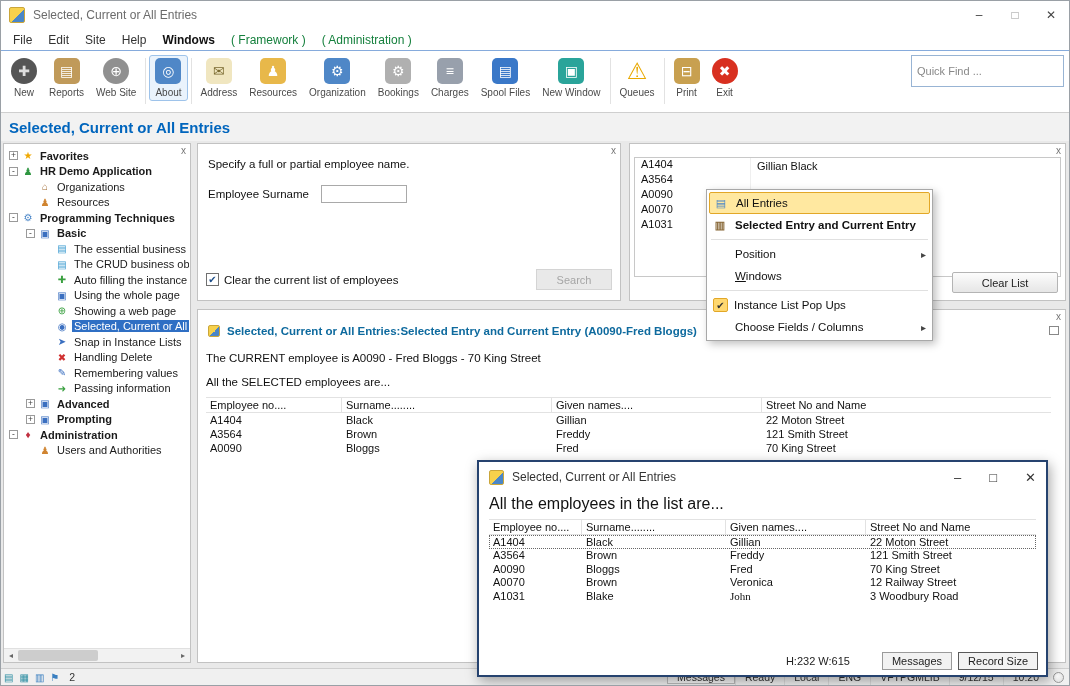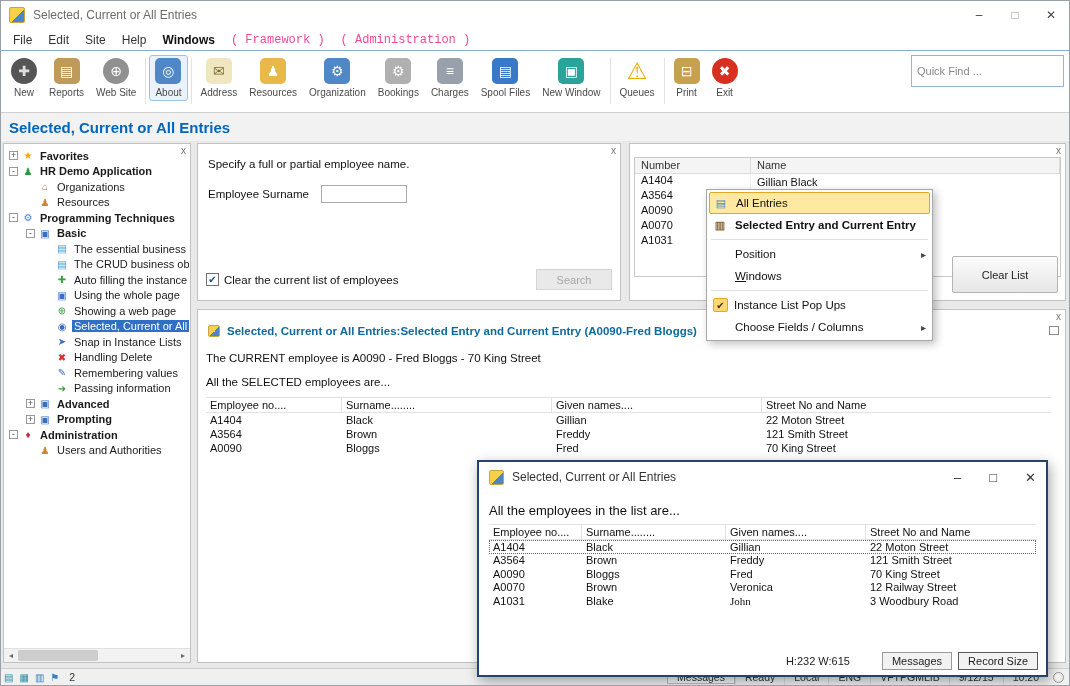--- a/index.html
+++ b/index.html
@@ -12,21 +12,21 @@
   .app-ico{width:16px;height:16px;border-radius:2px;background:linear-gradient(135deg,#f7d14c 0 55%,#4a86c8 55% 100%);flex:none;border:1px solid #caa63a;}
   .tb-title{margin-left:8px;font-size:12px;color:#6b6b6b;}
   .win-controls{margin-left:auto;display:flex;height:100%;}
   .win-btn{width:36px;display:flex;align-items:center;justify-content:center;font-size:12px;color:#444;}
   .win-btn.max{color:#9a9a9a;}
 
   
   .menubar{position:absolute;left:0;top:28px;width:100%;height:22px;background:#fff;border-bottom:1px solid #86abdc;display:flex;align-items:center;padding-left:4px;font-size:12px;color:#333;}
   .menu-item{padding:0 8px;white-space:nowrap;}
   .menu-item.bold{font-weight:bold;color:#111;}
-  .menu-item.dim{color:#ec4899;font-family:Liberation Mono, monospace;}
+  .menu-item.dim{color:#15803d;}
 
   
   .toolbar{position:absolute;left:0;top:50px;width:100%;height:62px;background:#fff;border-bottom:1px solid #cfcfcf;display:flex;align-items:flex-start;padding:4px 4px 0;}
   .tb-btn{display:flex;flex-direction:column;align-items:center;padding:2px 5px;border:1px solid transparent;border-radius:3px;}
   .tb-btn.tb-active{border-color:#9ec3ea;background:#eaf3fc;}
   .tb-ic{width:26px;height:26px;display:flex;align-items:center;justify-content:center;font-size:14px;margin-bottom:3px;}
   .tb-circle{border-radius:50%;}
   .tb-square{border-radius:5px;}
   .tb-plain{background:none!important;font-size:23px;}
   .tb-lb{font-size:10px;color:#4a4a4a;white-space:nowrap;}
@@ -69,21 +69,21 @@
   
   .list-panel{left:628px;top:142px;width:437px;height:158px;}
   .lp-box{position:absolute;left:4px;top:13px;right:4px;height:120px;border:1px solid #c8c8c8;overflow:hidden;background:#fff;}
   .lp-head{display:flex;height:16px;background:#f4f4f4;border-bottom:1px solid #dcdcdc;font-size:11px;color:#333;}
   .lp-hc{padding:1px 6px;border-right:1px solid #dcdcdc;}
   .lp-hc:first-child{width:116px;flex:none;}
   .lp-hc:nth-child(2){flex:1;}
   .lp-row{display:flex;height:15px;font-size:11px;color:#111;align-items:center;}
   .lp-c0{width:116px;flex:none;padding:0 6px;border-right:1px solid #efefef;height:100%;}
   .lp-c1{flex:1;padding:0 6px;}
-  .clear-btn{position:absolute;right:7px;bottom:7px;width:106px;height:37px;background:linear-gradient(#fcfcfc,#e6e6e6);border:1px solid #b4b4b4;border-radius:2px;font-size:11px;color:#222;display:flex;align-items:center;justify-content:center;}
+  .clear-btn{position:absolute;right:7px;bottom:7px;width:106px;height:21px;background:linear-gradient(#fcfcfc,#e6e6e6);border:1px solid #b4b4b4;border-radius:2px;font-size:11px;color:#222;display:flex;align-items:center;justify-content:center;}
 
   
   .ctx{position:absolute;left:705px;top:188px;width:227px;background:#fff;border:1px solid #a8a8a8;box-shadow:3px 3px 8px rgba(0,0,0,.25);z-index:20;padding:2px 0;}
   .cm-item{display:flex;align-items:center;height:22px;padding:0 6px 0 4px;font-size:11.5px;color:#111;}
   .cm-item.hl{background:#ffe8a0;border:1px solid #e2a727;border-radius:2px;margin:0 2px;padding:0 4px 0 2px;}
   .cm-item.bold{font-weight:bold;}
   .cm-ic{width:18px;height:16px;display:flex;align-items:center;justify-content:center;font-size:11px;margin-right:6px;flex:none;}
   .cm-ic.chk{background:#ffd870;border:1px solid #e2a727;width:15px;height:14px;font-size:10px;color:#333;border-radius:2px;margin-left:2px;}
   .cm-lb{white-space:nowrap;}
   .cm-arrow{margin-left:auto;font-size:10px;color:#444;}
@@ -103,21 +103,21 @@
   .t-c{padding:0 4px;white-space:nowrap;overflow:hidden;flex:none;}
   .t-row .t-c:last-child{flex:1;}
   .t-row.sel{outline:1px dotted #666;outline-offset:-1px;}
 
   
   .popup{position:absolute;left:476px;top:459px;width:571px;height:217px;background:#fff;border:2px solid #26436f;box-shadow:2px 4px 12px rgba(0,0,0,.35);z-index:30;}
   .pp-titlebar{display:flex;align-items:center;height:30px;padding:0 10px;}
   .pp-ico{width:15px;height:15px;border-radius:2px;background:linear-gradient(135deg,#f7d14c 0 55%,#4a86c8 55% 100%);flex:none;border:1px solid #caa63a;}
   .pp-title{margin-left:8px;font-size:12px;color:#333;}
   .pp-controls{margin-left:auto;display:flex;align-items:center;gap:28px;font-size:13px;color:#333;}
-  .pp-intro{margin:11px 10px 6px;font-size:13px;color:#111;}
+  .pp-intro{margin:3px 10px 6px;font-size:16px;color:#111;}
   .pp-table{margin:2px 10px 0;font-size:11px;color:#111;}
   .pp-table .t-row{height:13.5px;}
   .pp-footer{position:absolute;right:8px;bottom:5px;display:flex;align-items:center;}
   .pp-size{font-size:11px;color:#222;margin-right:26px;}
   .pp-btn{height:18px;padding:0 9px;border:1px solid #9a9a9a;background:#f2f2f2;font-size:11px;color:#222;display:flex;align-items:center;margin-left:6px;}
   .pp-btn.rs{border:1px solid #5a5a5a;}
 
   
   .statusbar{position:absolute;left:0;right:0;bottom:0;height:17px;background:#f0f0f0;border-top:1px solid #cfcfcf;display:flex;align-items:center;font-size:10.5px;color:#333;z-index:5;}
   .sb-ic{font-size:10px;margin:0 3px;}
@@ -341,24 +341,20 @@
     <div class="sp-bottom">
       <span class="checkbox" id="sp-check">✔</span>
       <span class="sp-chk-label">Clear the current list of employees</span>
       <span class="btn-disabled">Search</span>
     </div>
   </div>
 
   <div class="panel list-panel">
     <span class="panel-x">x</span>
     <div class="lp-box">
-      <div class="lp-head">
-          <div class="lp-hc">Number</div>
-          <div class="lp-hc">Name</div>
-        </div>
       <div>
           <div class="lp-row">
             <div class="lp-c0">A1404</div>
             <div class="lp-c1">Gillian Black</div>
           </div>
           <div class="lp-row">
             <div class="lp-c0">A3564</div>
             <div class="lp-c1"></div>
           </div>
           <div class="lp-row">

